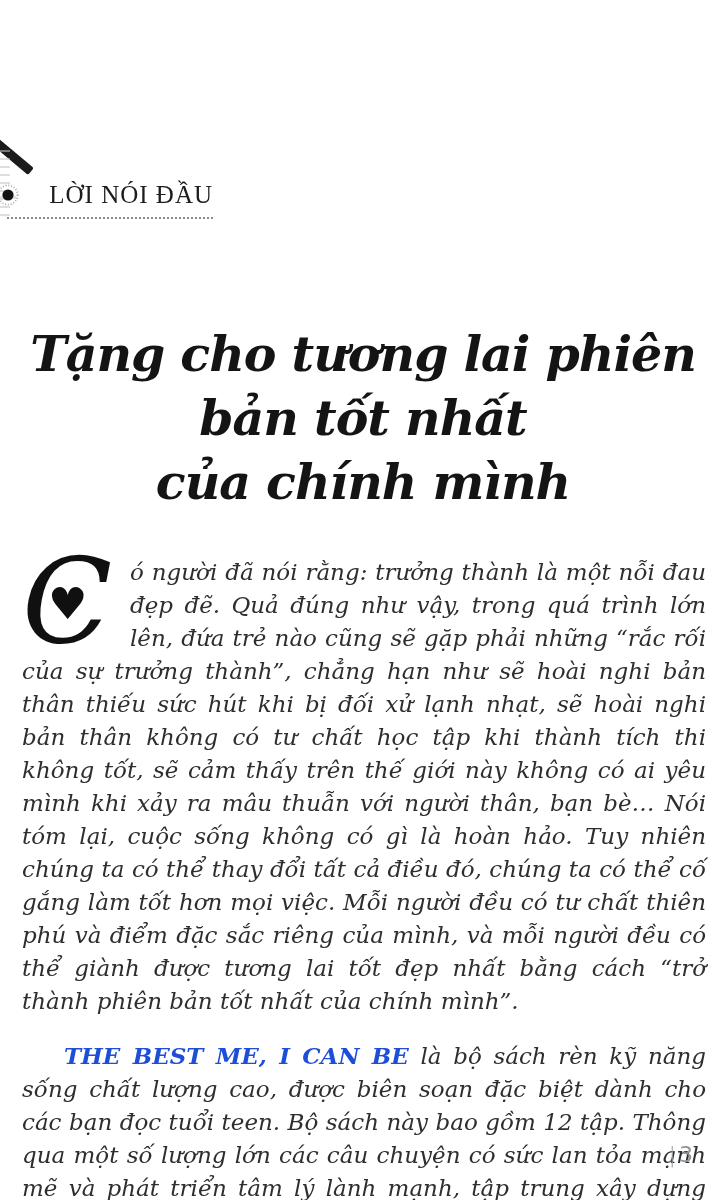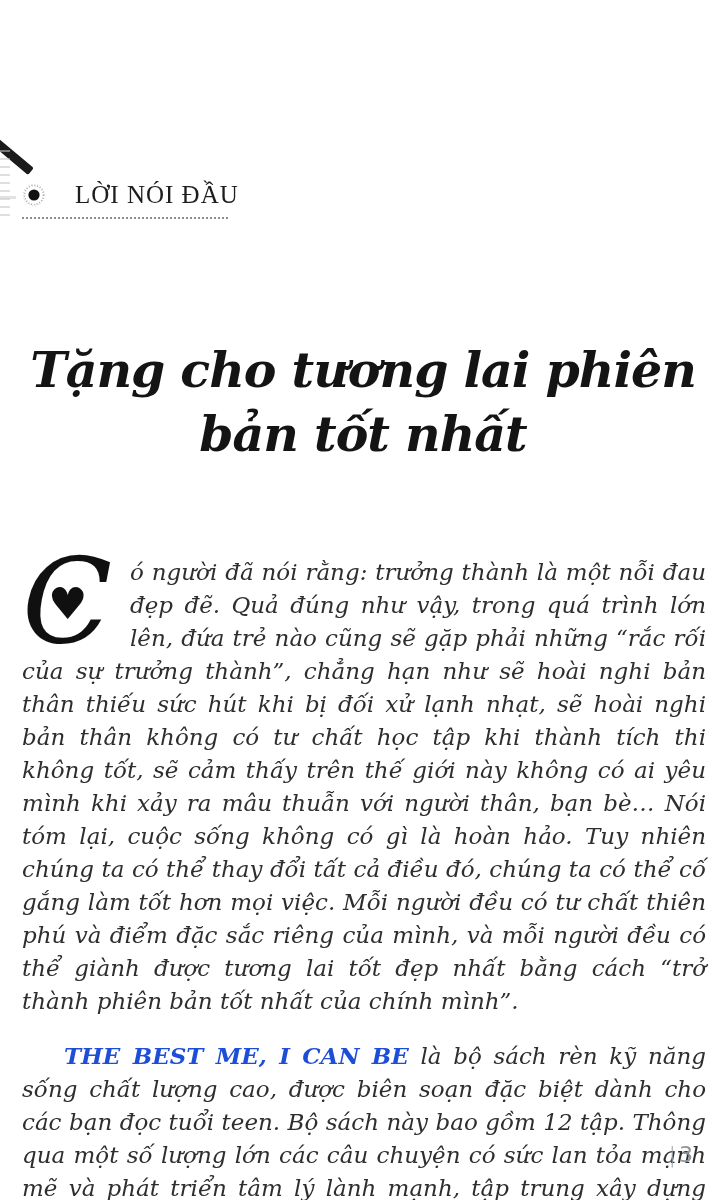--- a/index.html
+++ b/index.html
@@ -38,42 +38,43 @@
     position: absolute;
     left: 0; top: 196px;
     width: 16px; height: 3px;
     background: #cfcfcf;
     opacity: 0.6;
   }
 
   
   .chapter-header {
     position: absolute;
-    left: 22px; top: 182px;
+    left: 7px; top: 182px;
     width: 206px;
     display: flex;
     align-items: center;
     gap: 29px;
     padding-bottom: 10px;
     border-bottom: 2px dotted #8d8d8d;
+    justify-content: flex-end;
   }
   .sun-icon { flex: 0 0 auto; width: 24px; height: 24px; display: block; }
   .chapter-header-label {
     font-family: "Liberation Serif", serif;
     font-size: 25px;
     letter-spacing: 1px;
     color: #1d1d1d;
     white-space: nowrap;
     line-height: 1;
   }
 
   
   .chapter-title {
     position: absolute;
-    top: 338px; left: 0; right: 0;
+    top: 322px; left: 0; right: 0;
     margin: 0;
     text-align: center;
     font-family: "DejaVu Serif", serif;
     font-style: italic;
     font-weight: 700;
     font-size: 49px;
     line-height: 64px;
     letter-spacing: -1px;
     color: #141414;
   }
@@ -149,20 +150,21 @@
     <svg class="sun-icon" viewBox="0 0 24 24" aria-hidden="true">
       <circle cx="12" cy="12" r="9.5" fill="none" stroke="#a8a8a8" stroke-width="1.6" stroke-dasharray="1 1.8"></circle>
       <circle cx="12" cy="12" r="10.8" fill="none" stroke="#c6c6c6" stroke-width="0.8" stroke-dasharray="0.8 2.2"></circle>
       <circle cx="12" cy="12" r="5.6" fill="#121212"></circle>
     </svg>
     <span class="chapter-header-label">LỜI NÓI ĐẦU</span>
   </header>
 
   <h1 class="chapter-title">
     <span>Tặng cho tương lai phiên bản tốt nhất</span><br>
+    <span>của chính mình</span>
   </h1>
 
   <main class="content">
     <p class="para para1">
       <span class="dropcap-wrap">
         <span class="dropcap-letter">C</span>
         <span class="dropcap-heart">♥</span>
       </span><span>ó người đã nói rằng: trưởng thành là một nỗi đau đẹp đẽ. Quả đúng như vậy, trong quá trình lớn lên, đứa trẻ nào cũng sẽ gặp phải những “rắc rối của sự trưởng thành”, chẳng hạn như sẽ hoài nghi bản thân thiếu sức hút khi bị đối xử lạnh nhạt, sẽ hoài nghi bản thân không có tư chất học tập khi thành tích thi không tốt, sẽ cảm thấy trên thế giới này không có ai yêu mình khi xảy ra mâu thuẫn với người thân, bạn bè… Nói tóm lại, cuộc sống không có gì là hoàn hảo. Tuy nhiên chúng ta có thể thay đổi tất cả điều đó, chúng ta có thể cố gắng làm tốt hơn mọi việc. Mỗi người đều có tư chất thiên phú và điểm đặc sắc riêng của mình, và mỗi người đều có thể giành được tương lai tốt đẹp nhất bằng cách “trở thành phiên bản tốt nhất của chính mình”.</span>
     </p>
     <p class="para para2">

